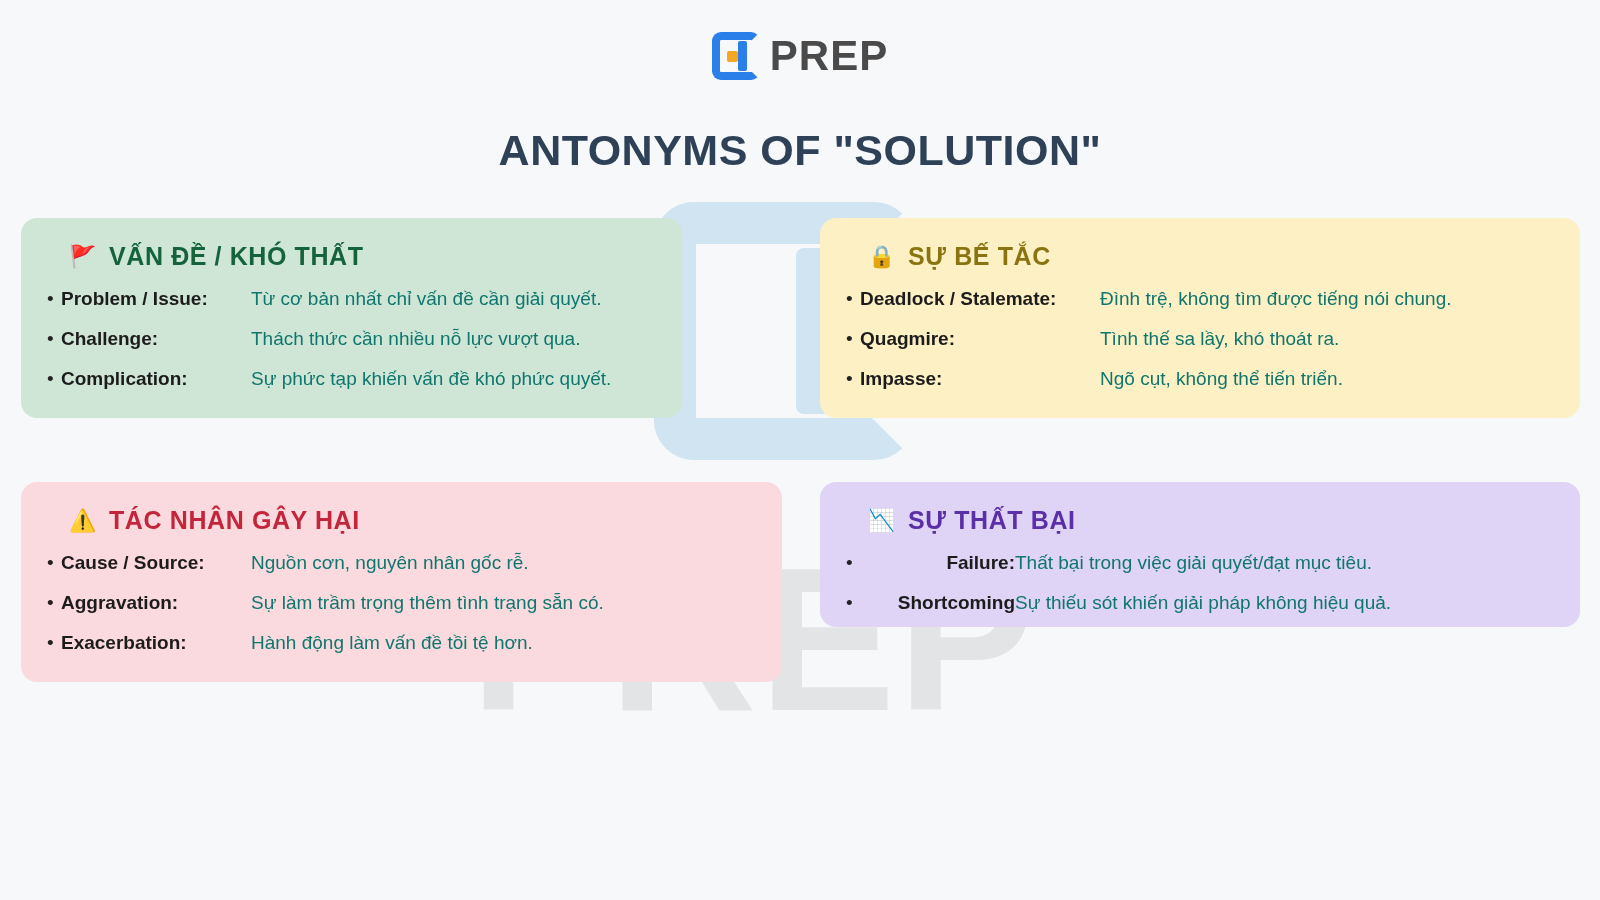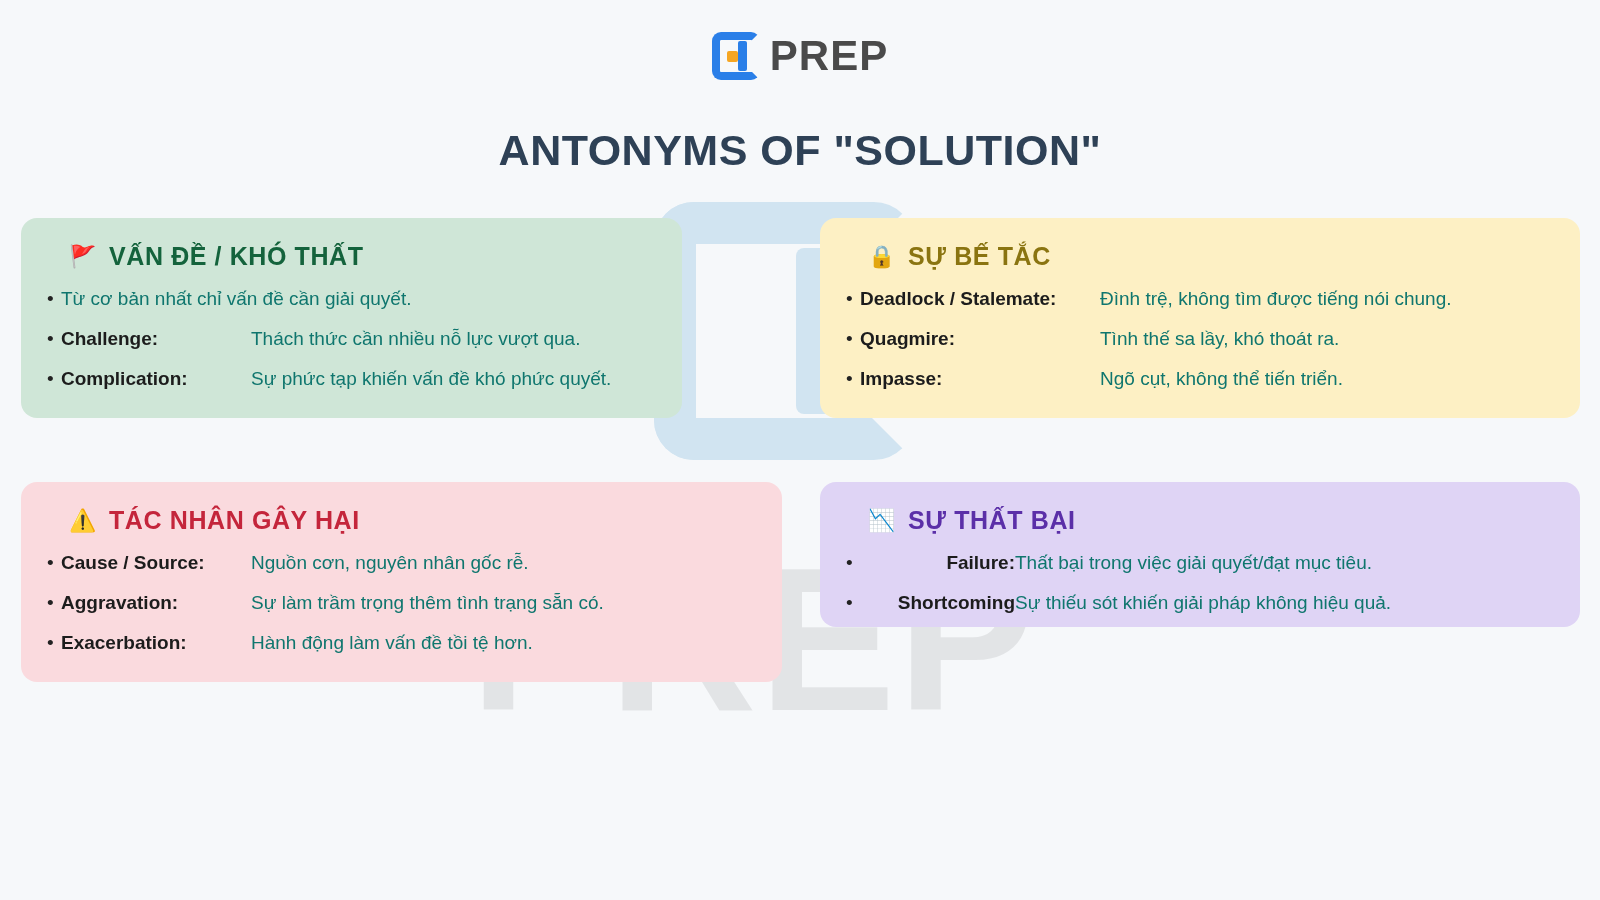--- a/index.html
+++ b/index.html
@@ -105,20 +105,21 @@
   <div class="page-title">ANTONYMS OF "SOLUTION"</div>
 
   <div class="card card-green">
     <div class="card-head h-green">
       <span class="emoji">🚩</span>
       <span>VẤN ĐỀ / KHÓ THẤT</span>
     </div>
     <div class="rows">
       <div class="row">
         <span class="bullet">•</span>
+        <span class="term">Problem / Issue:</span>
         <span class="desc">Từ cơ bản nhất chỉ vấn đề cần giải quyết.</span>
       </div>
       <div class="row">
         <span class="bullet">•</span>
         <span class="term">Challenge:</span>
         <span class="desc">Thách thức cần nhiều nỗ lực vượt qua.</span>
       </div>
       <div class="row">
         <span class="bullet">•</span>
         <span class="term">Complication:</span>

